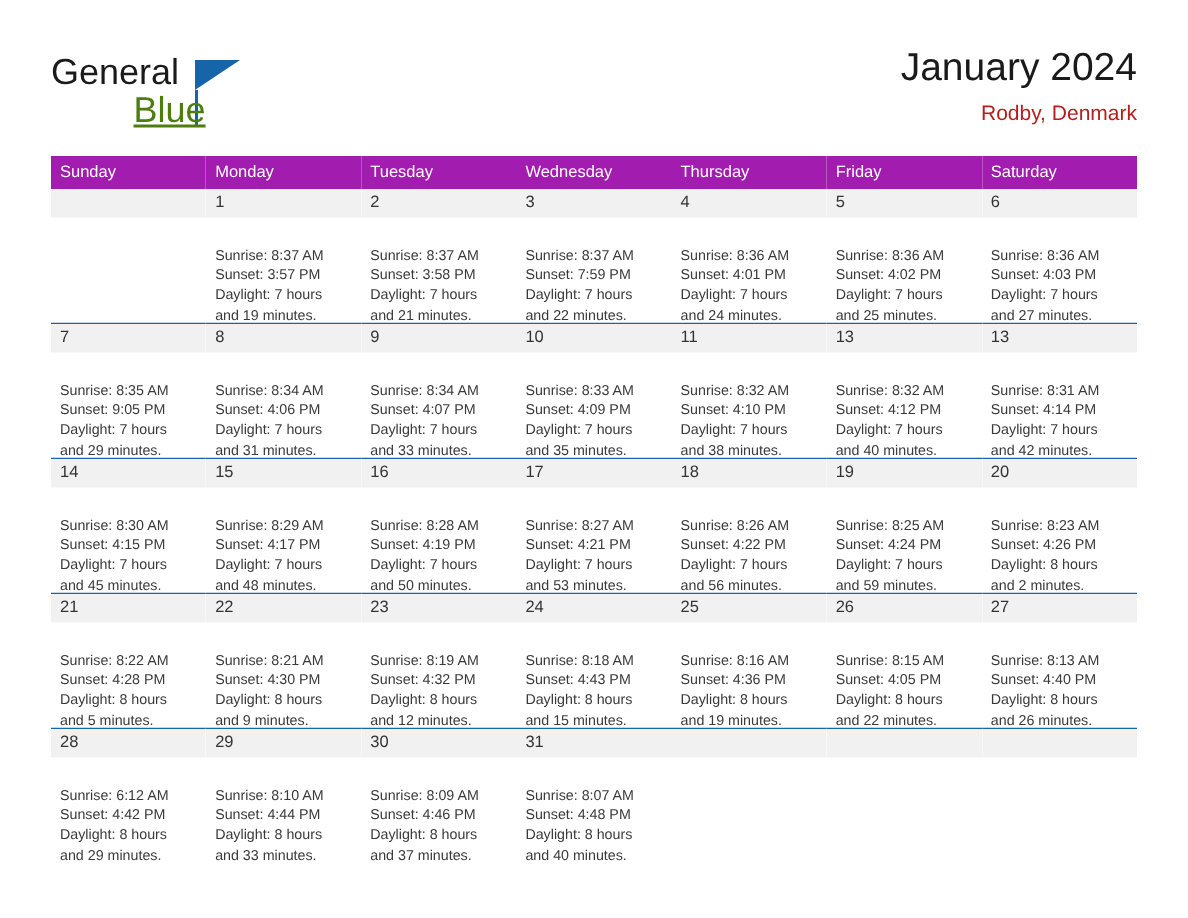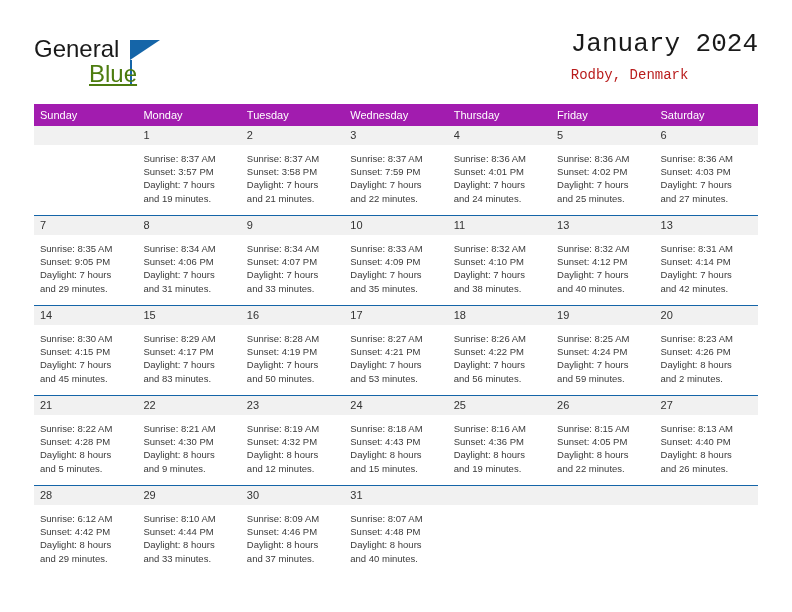--- a/index.html
+++ b/index.html
@@ -70,21 +70,21 @@
     top: 24px;
     width: 2px;
     height: 24px;
     background: #1565a8;
   }
 
   .title-block {
     position: absolute;
     right: 0;
     top: 0;
-    font-family: Liberation Mono, monospace;
+    text-align: right;
   }
   .cal-title {
     font-size: 26px;
     color: #1a1a1a;
     line-height: 32px;
     white-space: nowrap;
   }
   .cal-subtitle {
     font-size: 14px;
     color: #b91c1c;
@@ -131,21 +131,21 @@
     height: 19px;
     line-height: 19px;
     background: #f1f1f1;
     font-size: 11px;
     color: #333333;
     padding-left: 6px;
     box-sizing: border-box;
   }
   .cell.empty .daynum { background: #f1f1f1; }
   .cell .info {
-    padding: 7px 4px 0 6px;
+    padding: 19px 4px 0 6px;
     font-size: 9.5px;
     line-height: 13.2px;
     color: #3a3a3a;
   }
   .cell .info div { white-space: nowrap; }
 
   tbody tr.week-row > td {
     border-top: 1px solid #1565a8;
   }
   tbody tr.week-row:first-child > td {
@@ -365,21 +365,21 @@
               </div>
             </div>
           </td>
           <td>
             <div class="cell">
               <span class="daynum">15</span>
               <div class="info">
                 <div>Sunrise: 8:29 AM</div>
                 <div>Sunset: 4:17 PM</div>
                 <div>Daylight: 7 hours</div>
-                <div>and 83 minutes.</div>
+                <div>and 48 minutes.</div>
               </div>
             </div>
           </td>
           <td>
             <div class="cell">
               <span class="daynum">16</span>
               <div class="info">
                 <div>Sunrise: 8:28 AM</div>
                 <div>Sunset: 4:19 PM</div>
                 <div>Daylight: 7 hours</div>

